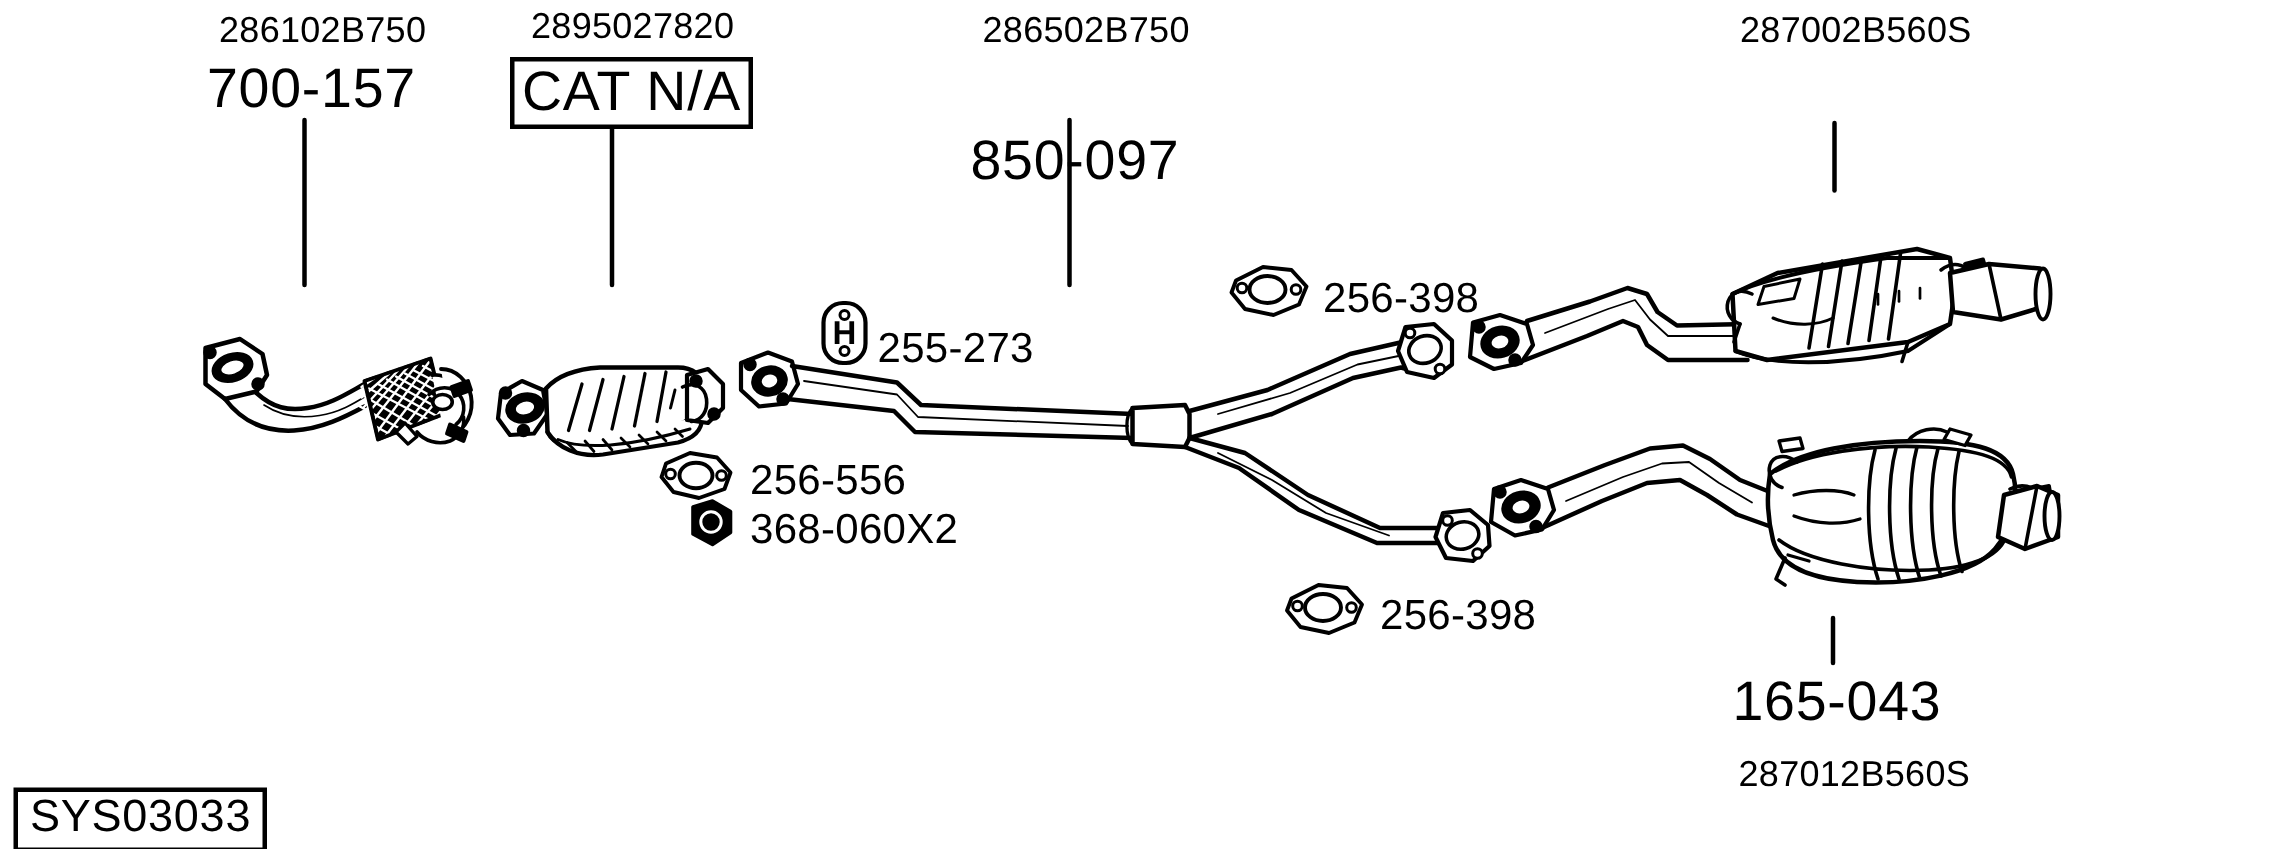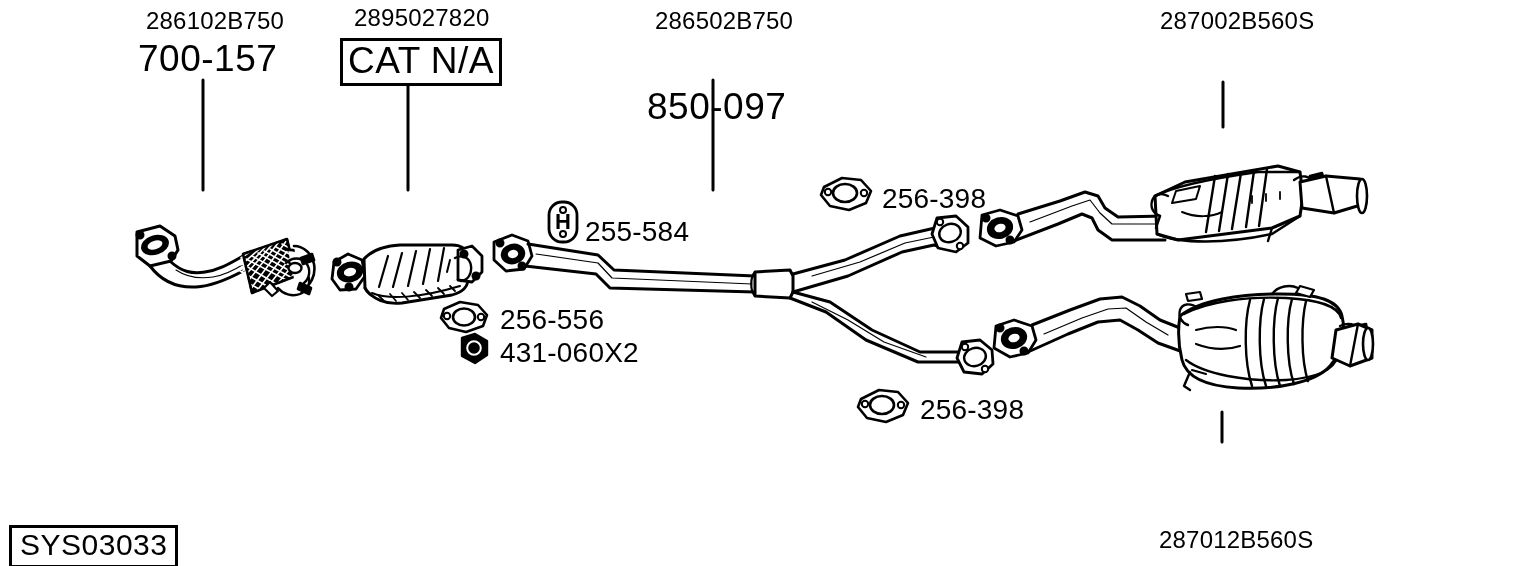--- a/index.html
+++ b/index.html
@@ -325,27 +325,28 @@
   <div class="lbl partno" style="left:138px; top:40px;">700-157</div>
 
   <div class="lbl oem" style="left:354px; top:6px;text-align:center;">2895027820</div>
   <div class="lbl partno boxed" style="left:340px; top:38px;">CAT N/A</div>
 
   <div class="lbl oem" style="left:655px; top:9px;">286502B750</div>
   <div class="lbl partno" style="left:647px; top:40px;margin-top:48px;">850-097</div>
 
   <div class="lbl oem" style="left:1160px; top:9px;text-align:right;">287002B560S</div>
 
-  <div class="lbl oem" style="left:1159px; top:528px;">287012B560S</div>
-
-  <div class="lbl smallpart" style="left:585px; top:218px;">255-584</div>
+  <div class="lbl partno" style="left:1155px; top:449px;">165-043</div>
+  <div class="lbl oem" style="left:1159px; top:505px;">287012B560S</div>
+
+  <div class="lbl smallpart" style="left:585px; top:218px;">255-273</div>
 
   <div class="lbl smallpart" style="left:882px; top:185px;">256-398</div>
 
   <div class="lbl smallpart" style="left:500px; top:306px;">256-556</div>
 
-  <div class="lbl smallpart" style="left:500px; top:339px;">431-060X2</div>
+  <div class="lbl smallpart" style="left:500px; top:339px;">368-060X2</div>
 
   <div class="lbl smallpart" style="left:920px; top:396px;">256-398</div>
 
   <div class="lbl syscode" style="left:9px; top:525px;">SYS03033</div>
 
 </div>
 
 </body></html>

